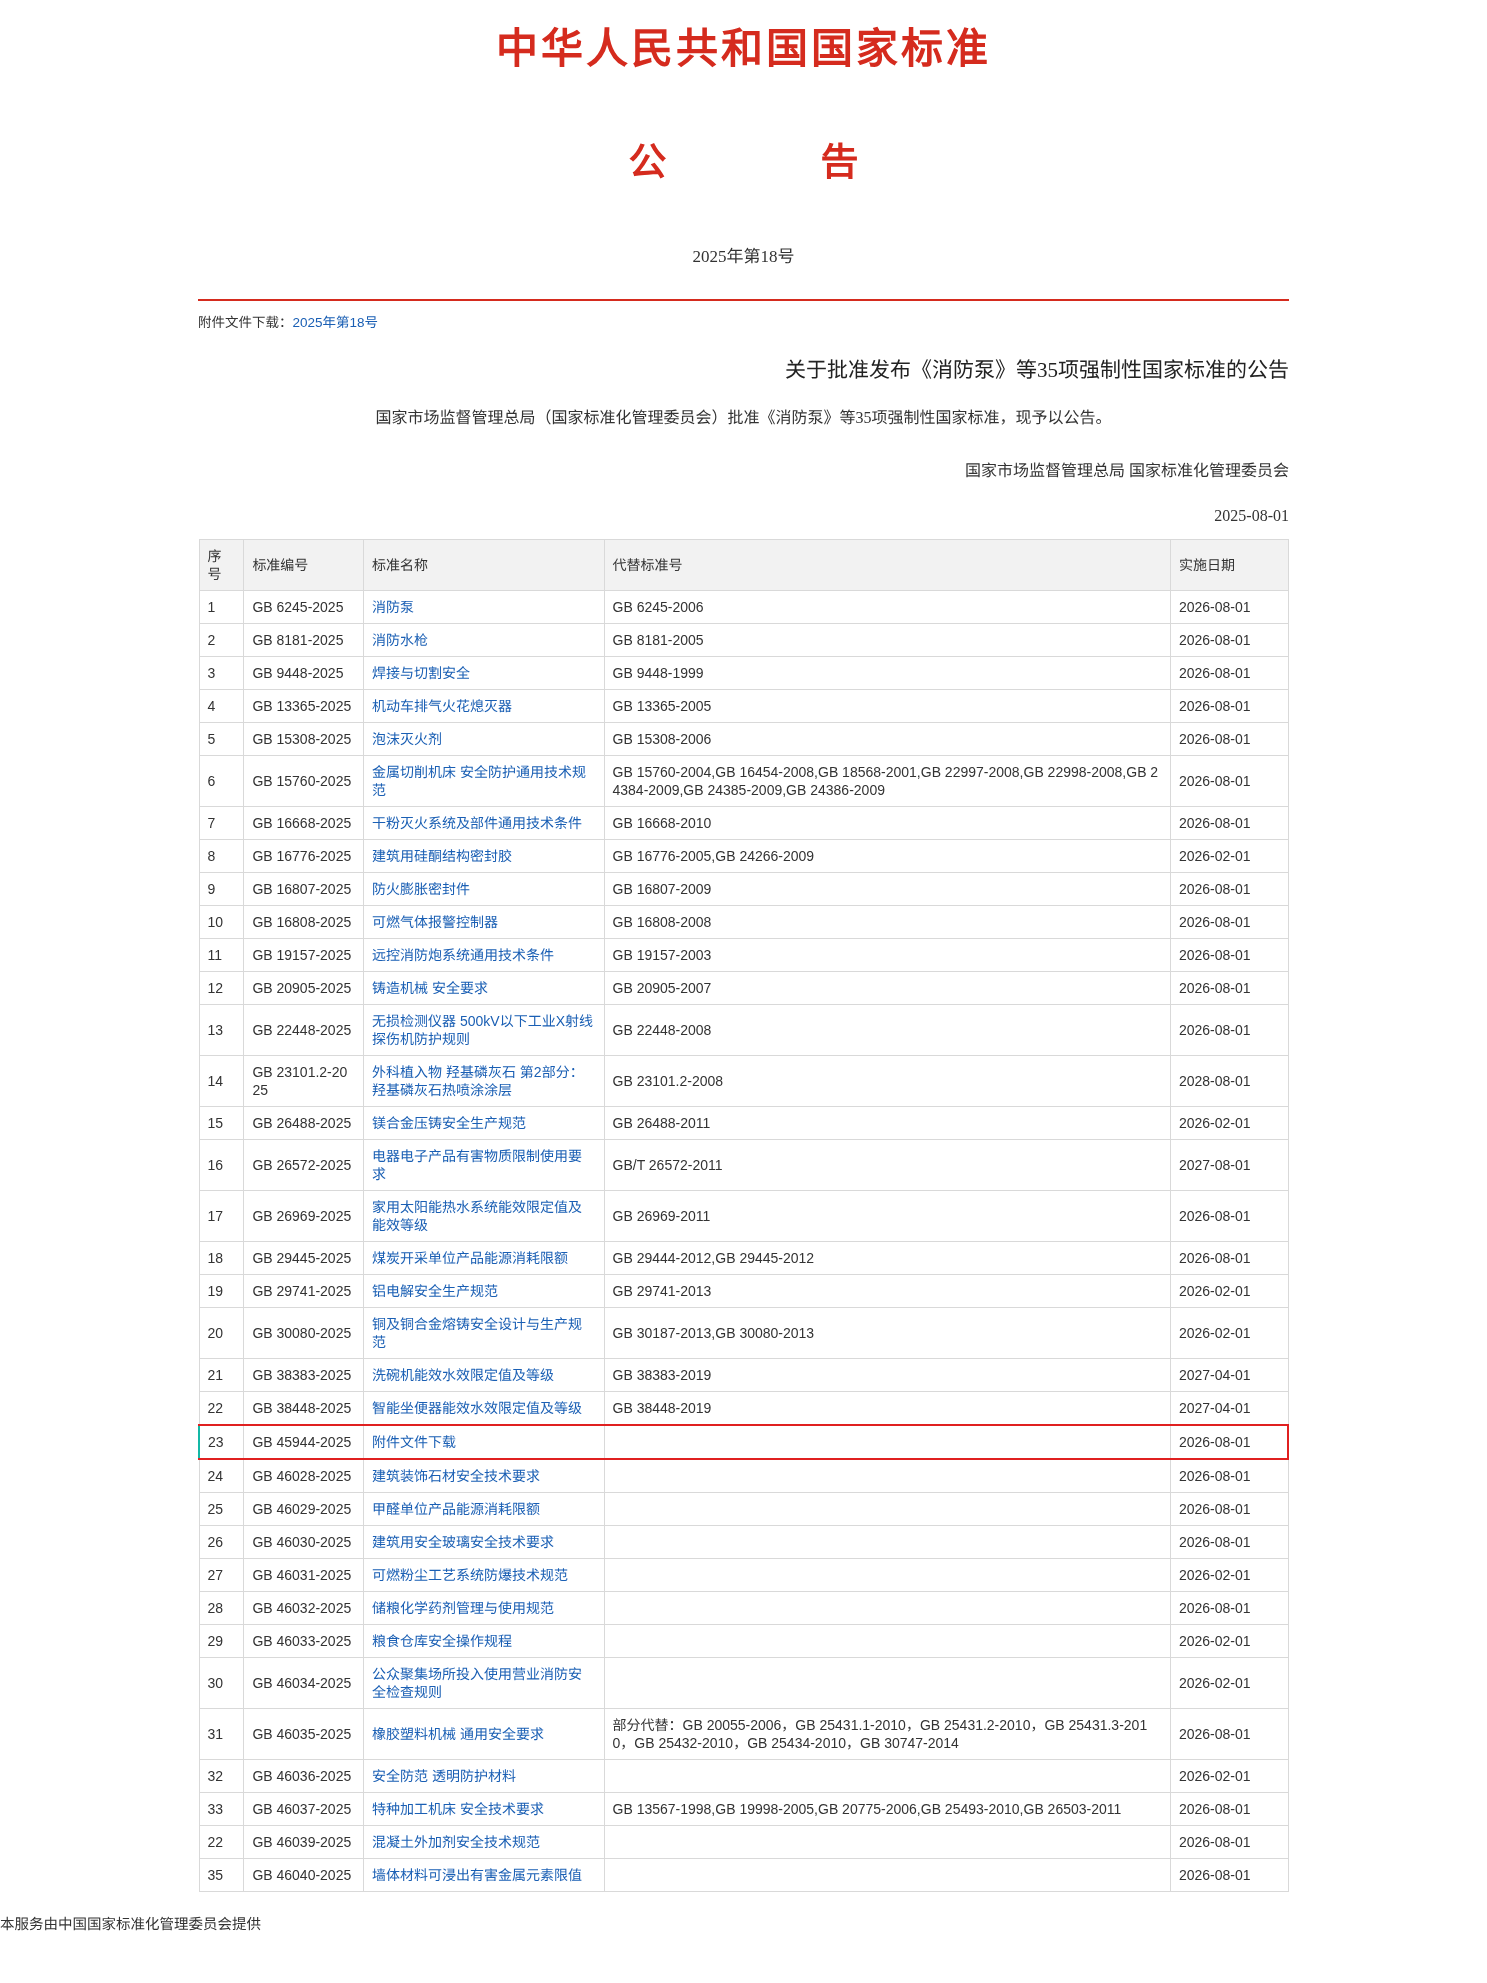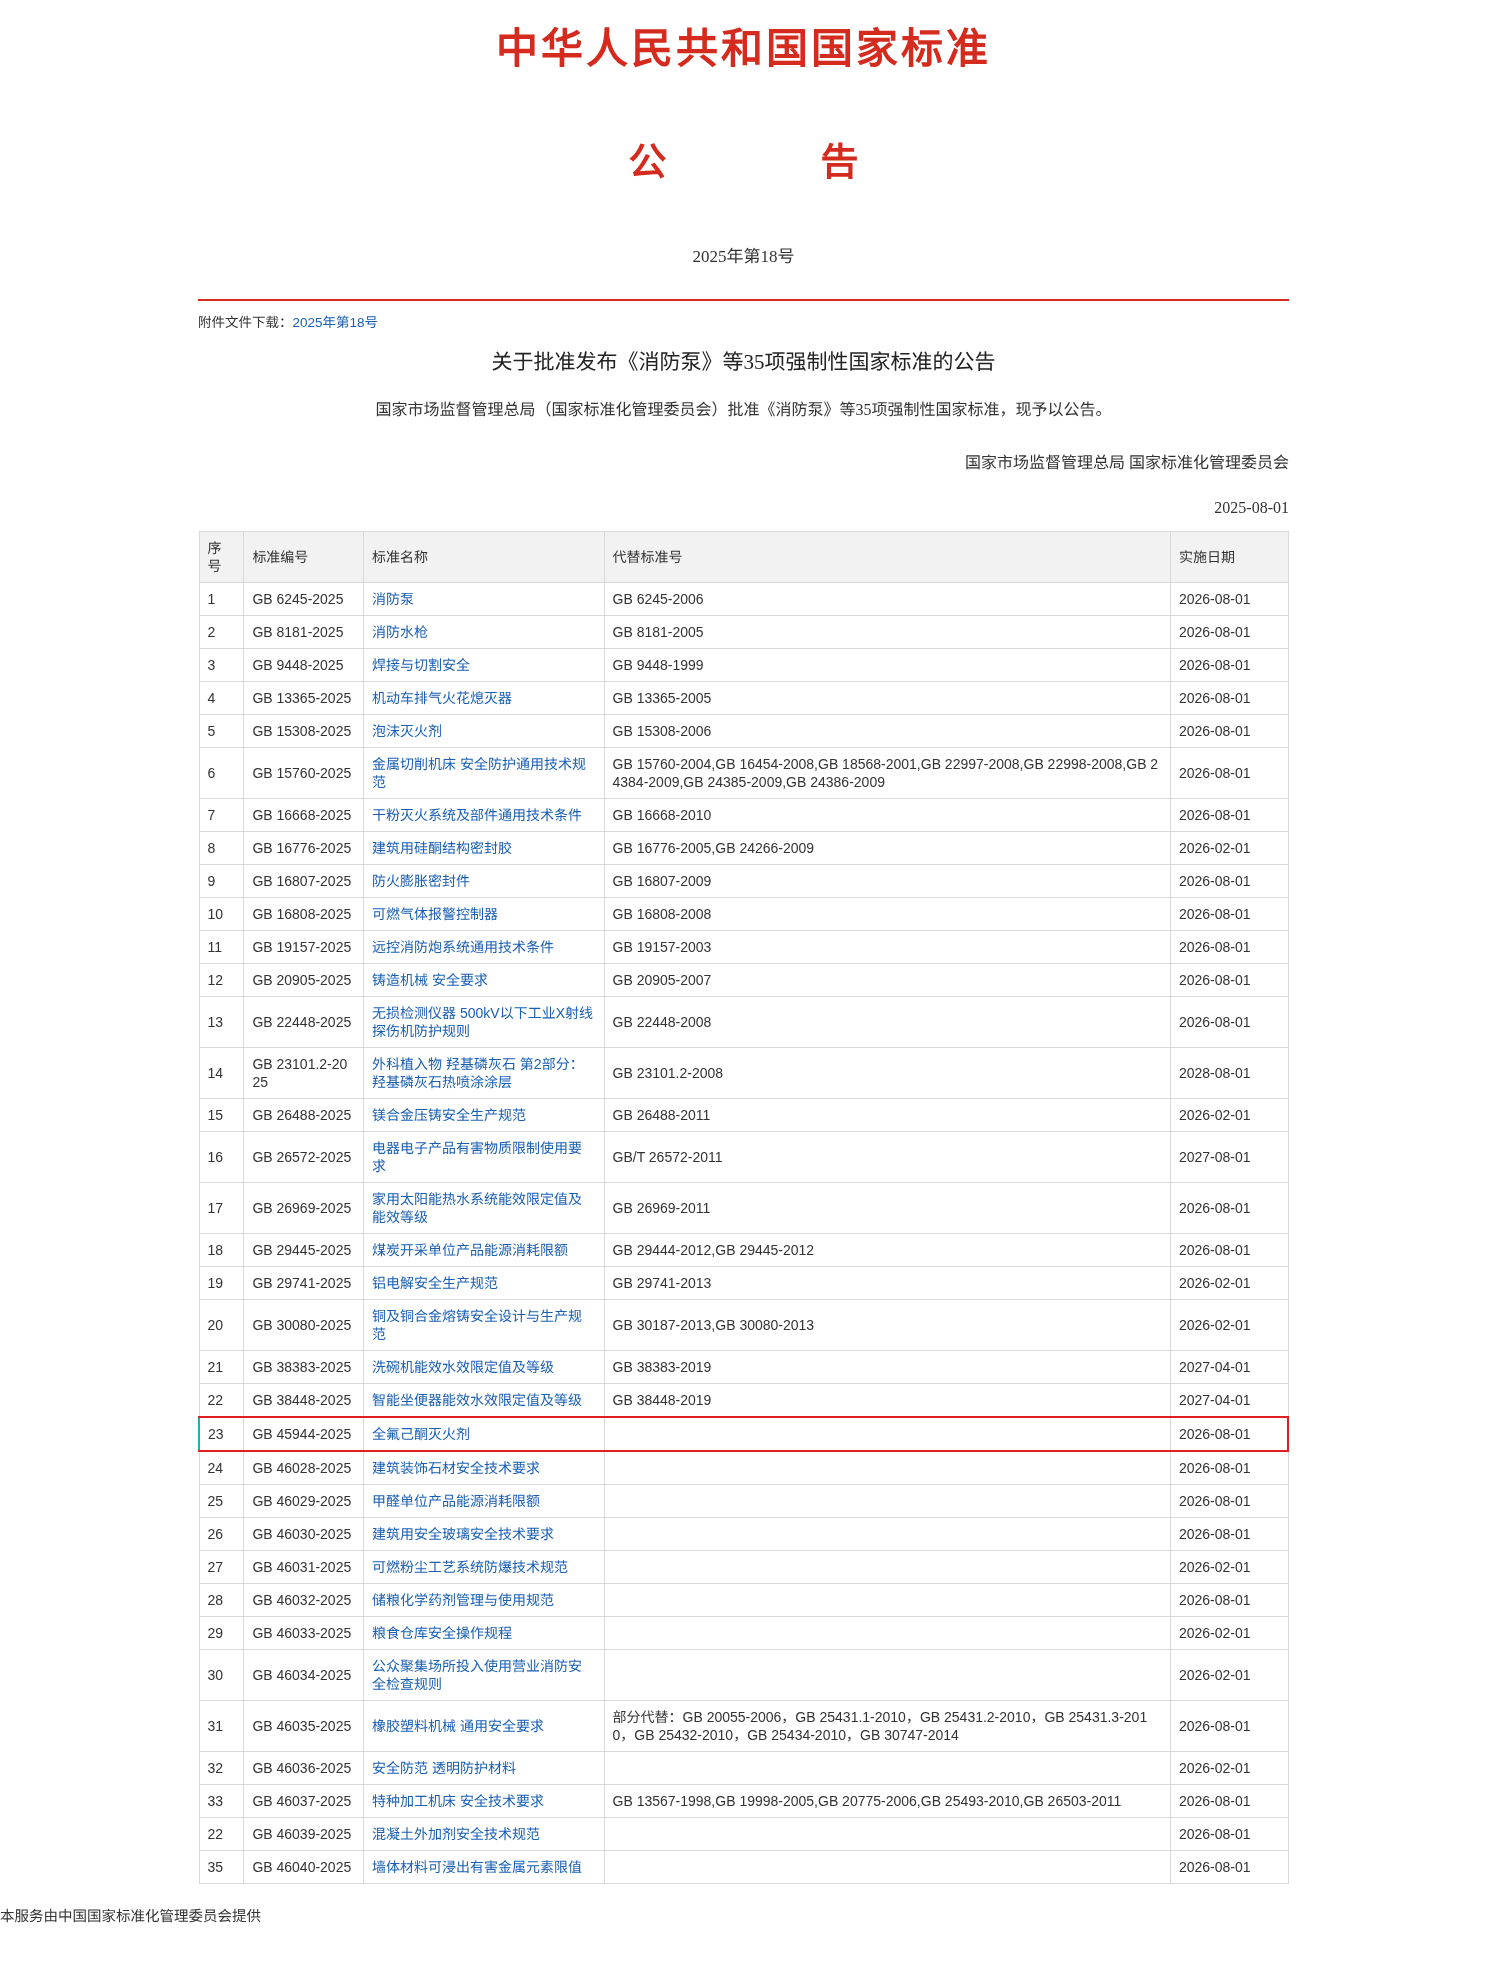--- a/index.html
+++ b/index.html
@@ -68,25 +68,25 @@
     line-height: 20px;
   }
   .attach-link {
     color: #1a5fb4;
     text-decoration: none;
     cursor: pointer;
   }
 
   
   .ann-title {
-    text-align: center;
+    text-align: right;
     font-family: "Liberation Serif", "DejaVu Serif", serif;
     font-size: 21px;
     color: #222;
-    margin-top: 12px;
+    margin-top: 20px;
     font-weight: normal;
   }
   .ann-body {
     text-align: center;
     font-family: "Liberation Serif", "DejaVu Serif", serif;
     font-size: 16px;
     color: #333;
     margin-top: 22px;
     line-height: 26px;
   }
@@ -348,21 +348,21 @@
         <tr>
           <td class="idx">22</td>
           <td class="code">GB 38448-2025</td>
           <td class="name">智能坐便器能效水效限定值及等级</td>
           <td class="repl">GB 38448-2019</td>
           <td class="date">2027-04-01</td>
         </tr>
         <tr class="highlight">
           <td class="idx">23</td>
           <td class="code">GB 45944-2025</td>
-          <td class="name">全氟己酮灭火剂</td>
+          <td class="name">附件文件下载</td>
           <td class="repl"></td>
           <td class="date">2026-08-01</td>
         </tr>
         <tr>
           <td class="idx">24</td>
           <td class="code">GB 46028-2025</td>
           <td class="name">建筑装饰石材安全技术要求</td>
           <td class="repl"></td>
           <td class="date">2026-08-01</td>
         </tr>

